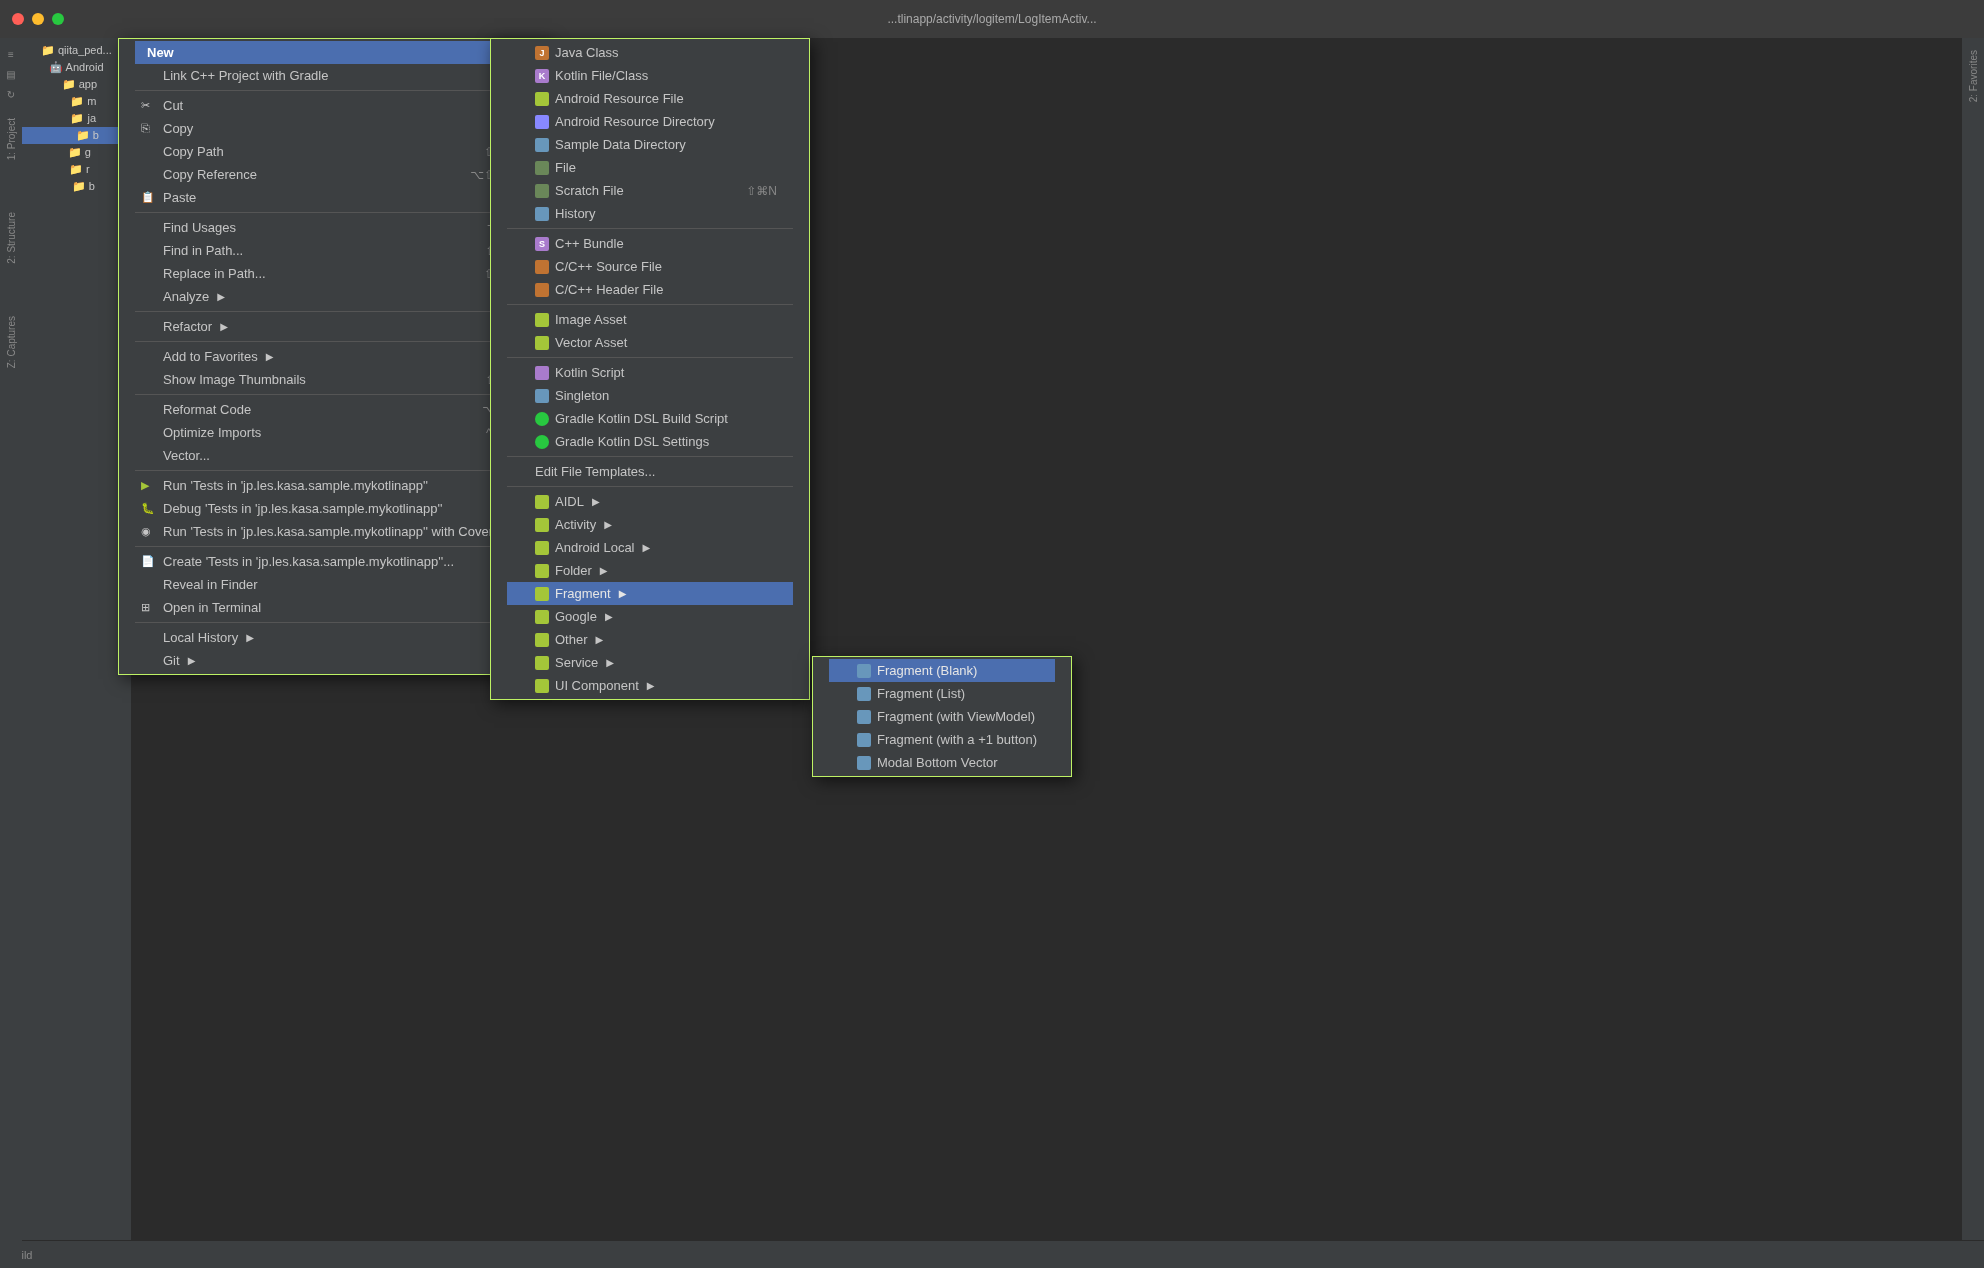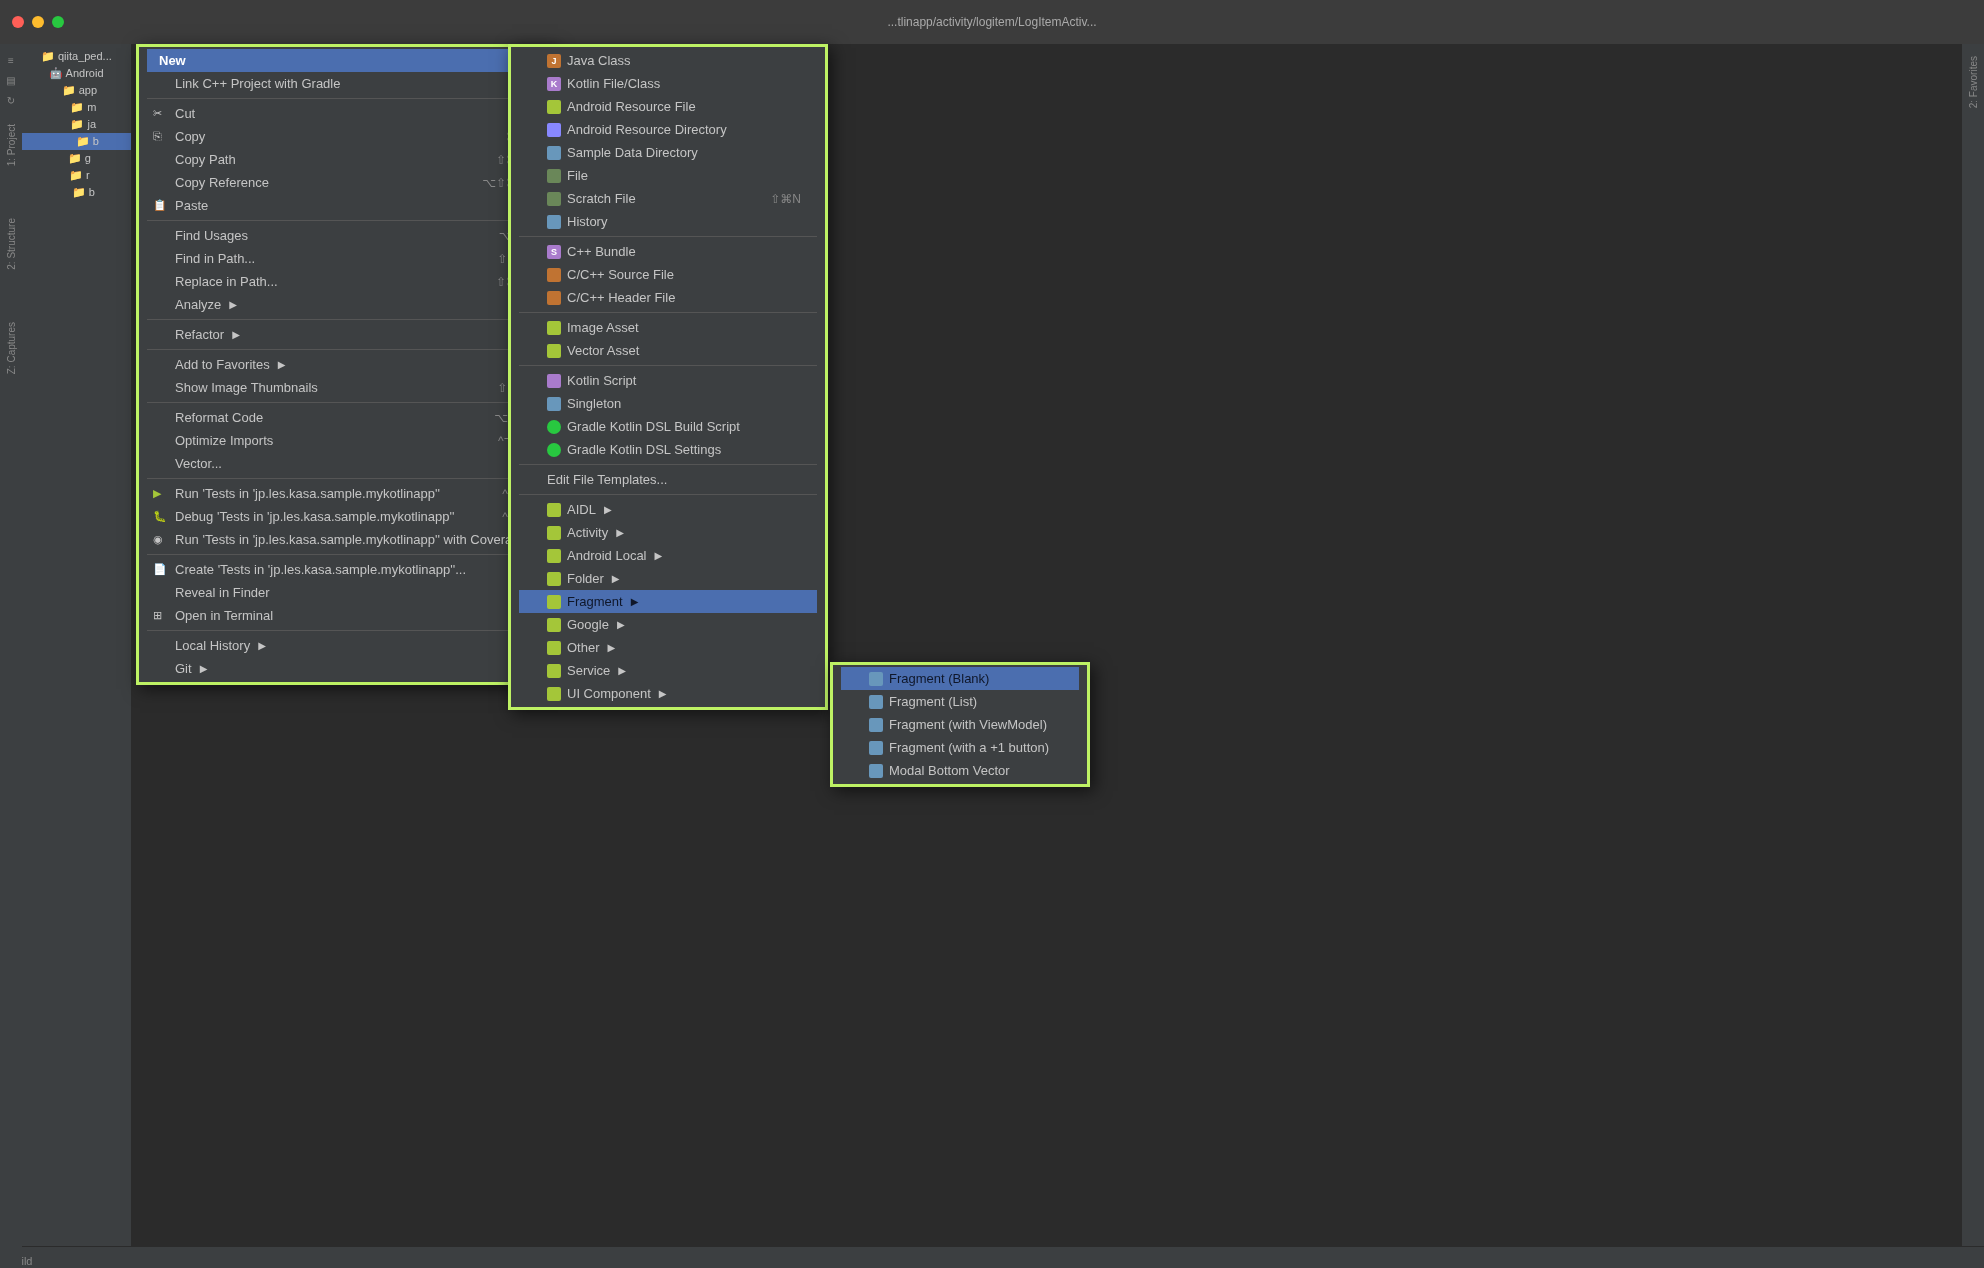--- a/index.html
+++ b/index.html
@@ -9,21 +9,21 @@
       font-size: 13px;
       color: #d4d4d4;
       width: 1984px;
       height: 1268px;
       overflow: hidden;
       position: relative;
     }
 
     
     .titlebar {
-      height: 44px;
+      height: 38px;
       background: #3c3c3c;
       display: flex;
       align-items: center;
       padding: 0 12px;
       gap: 8px;
       position: relative;
     }
     .traffic-light {
       width: 12px; height: 12px;
       border-radius: 50%;
@@ -110,39 +110,38 @@
       position: absolute;
       top: 0; left: 0;
       width: 100%; height: 100%;
       z-index: 100;
     }
 
     
     .context-menu {
       position: absolute;
       background: #3c3f41;
-      border: 3px solid #bef264;
+      border: 1px solid #bef264;
       min-width: 340px;
       box-shadow: 4px 4px 16px rgba(0,0,0,0.6);
-      padding: 2px 8px;
-      margin-left: 18px;
+      padding: 2px 16px;
     }
 
     .menu-item {
       display: flex;
       align-items: center;
       padding: 4px 16px 4px 28px;
       cursor: default;
       position: relative;
       white-space: nowrap;
       color: #c5c5c5;
     }
     .menu-item.selected-blue {
       background: #4b6eaf;
-      color: #0f172a;
+      color: #e5e5e5;
     }
     .menu-item .shortcut {
       margin-left: auto;
       color: #888;
       font-size: 12px;
       padding-left: 24px;
     }
     .menu-item .arrow {
       margin-left: 8px;
       font-size: 10px;

